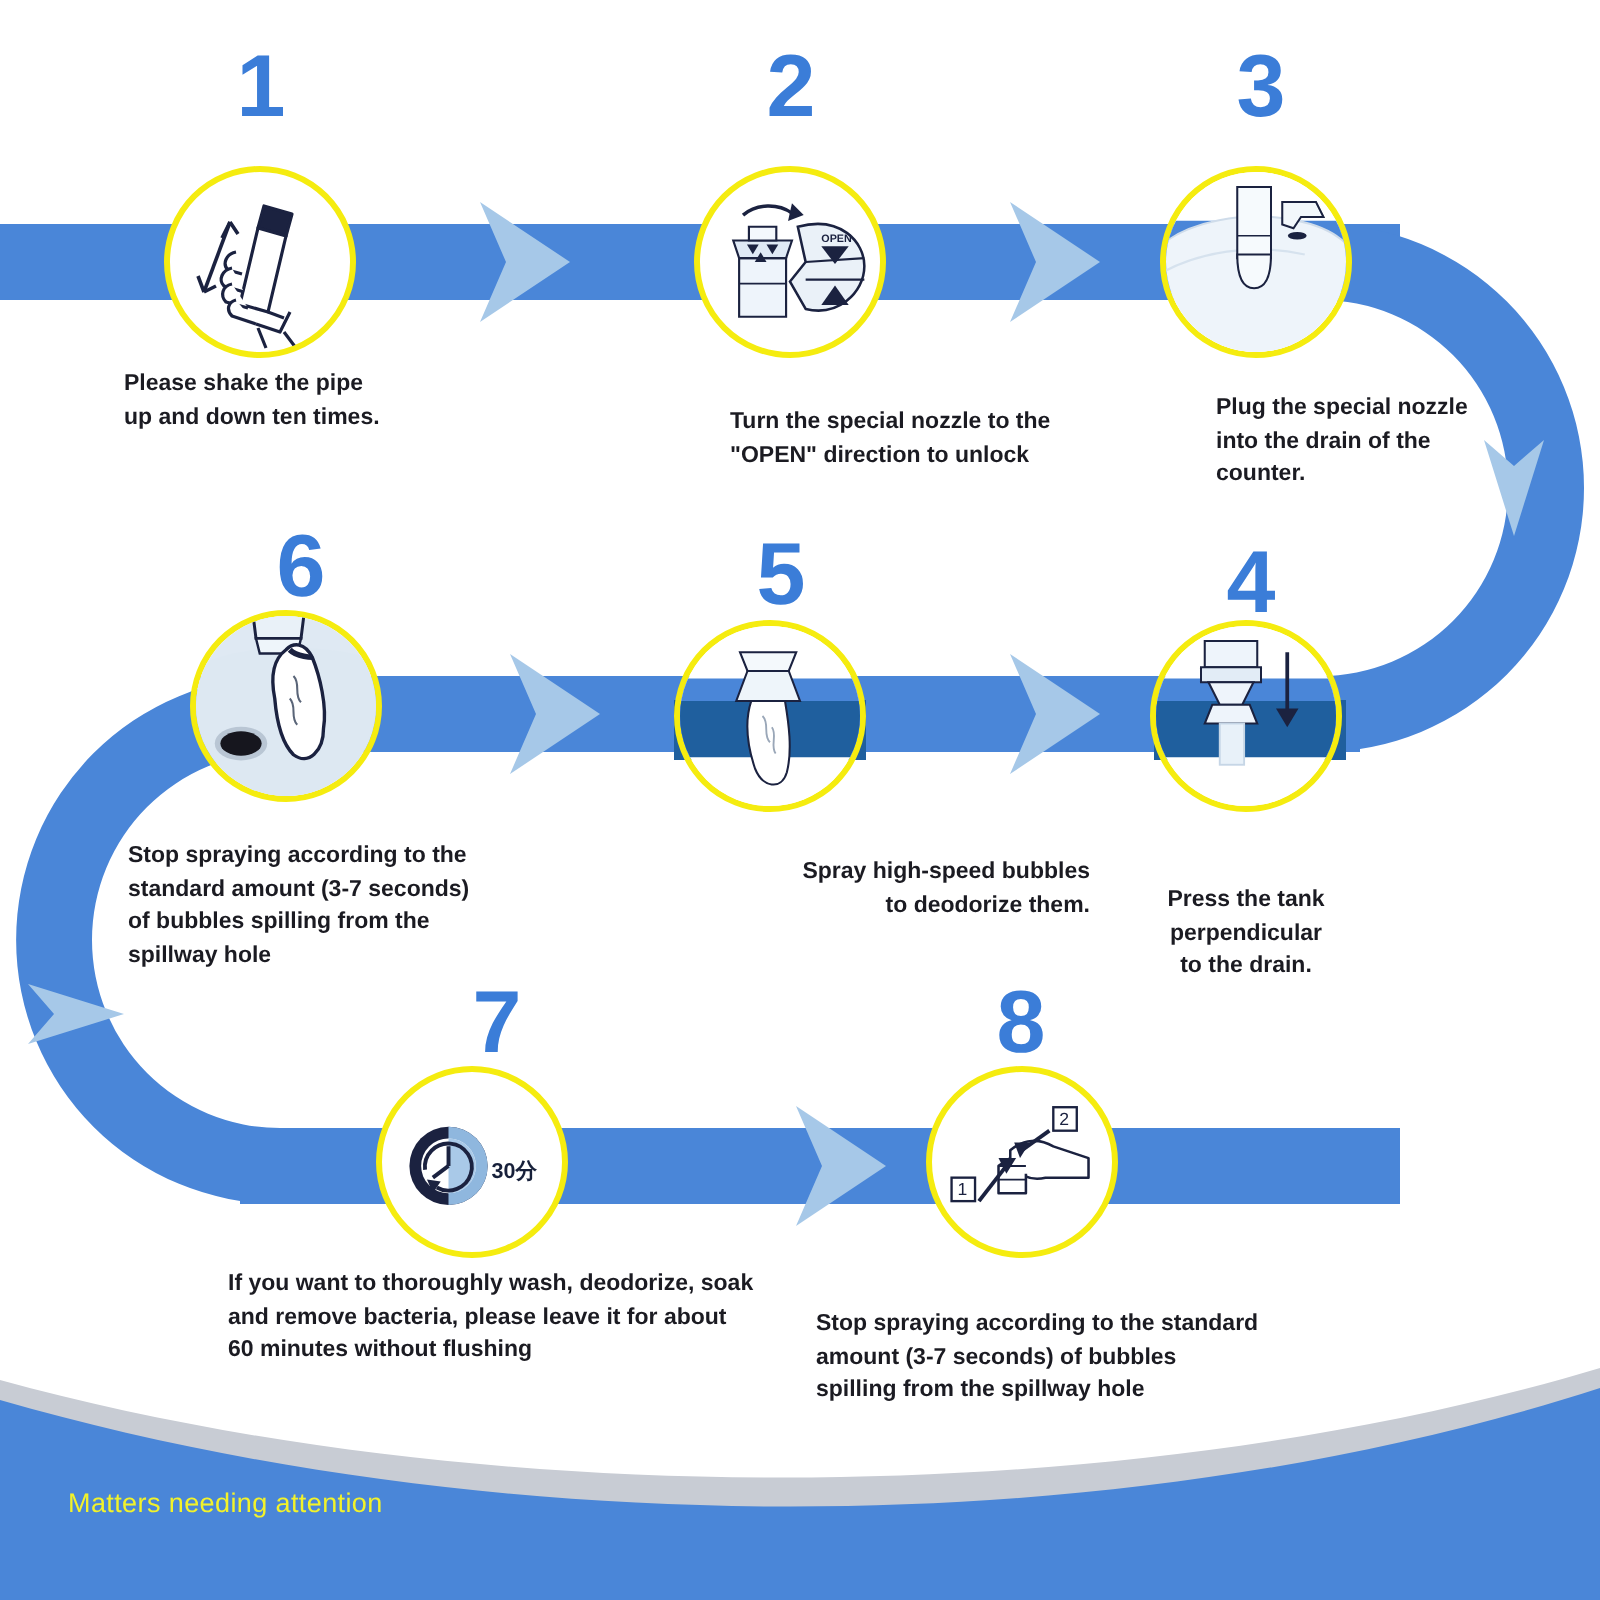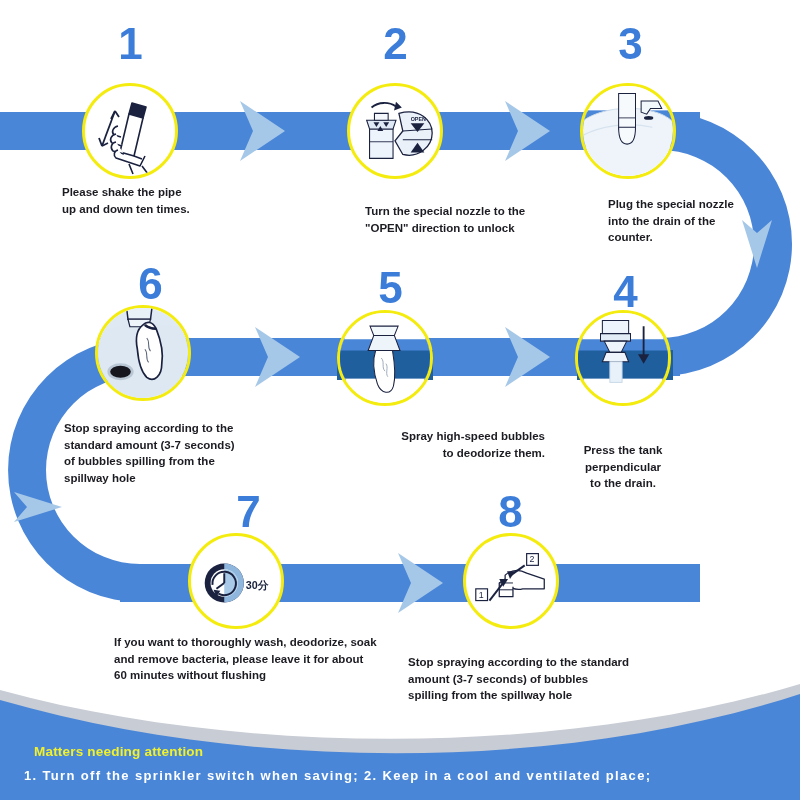--- a/index.html
+++ b/index.html
@@ -62,21 +62,21 @@
     color: #1b1b22;
     line-height: 1.45;
     white-space: pre-line;
   }
   .caption.center { text-align: center; margin-top: 24px; }
   
   .footer-head {
     position: absolute;
     left: 34px; top: 744px;
     font-size: 13.5px;
-    font-weight: bold;
+    font-weight: normal;
     color: #f2f22a;
     letter-spacing: 0.2px;
     z-index: 6;
   }
   .footer-body {
     position: absolute;
     left: 24px; top: 768px;
     font-size: 13px;
     font-weight: bold;
     color: #ffffff;
@@ -362,15 +362,14 @@
           <text x="65" y="27" font-family="'Liberation Sans',sans-serif" font-size="9" fill="#1b2240">2</text>
         </g>
       </svg>
     </div>
     <div class="caption" style="left:408px;top:634px;width:300px;margin-top:20px;">Stop spraying according to the standard
 amount (3-7 seconds) of bubbles
 spilling from the spillway hole</div>
   </div>
 
   <div class="footer-head">Matters needing attention</div>
-  <div class="footer-body">1. Turn off the sprinkler switch when saving; 2. Keep in a cool and ventilated place;</div>
 
 </div>
 
 </body></html>

